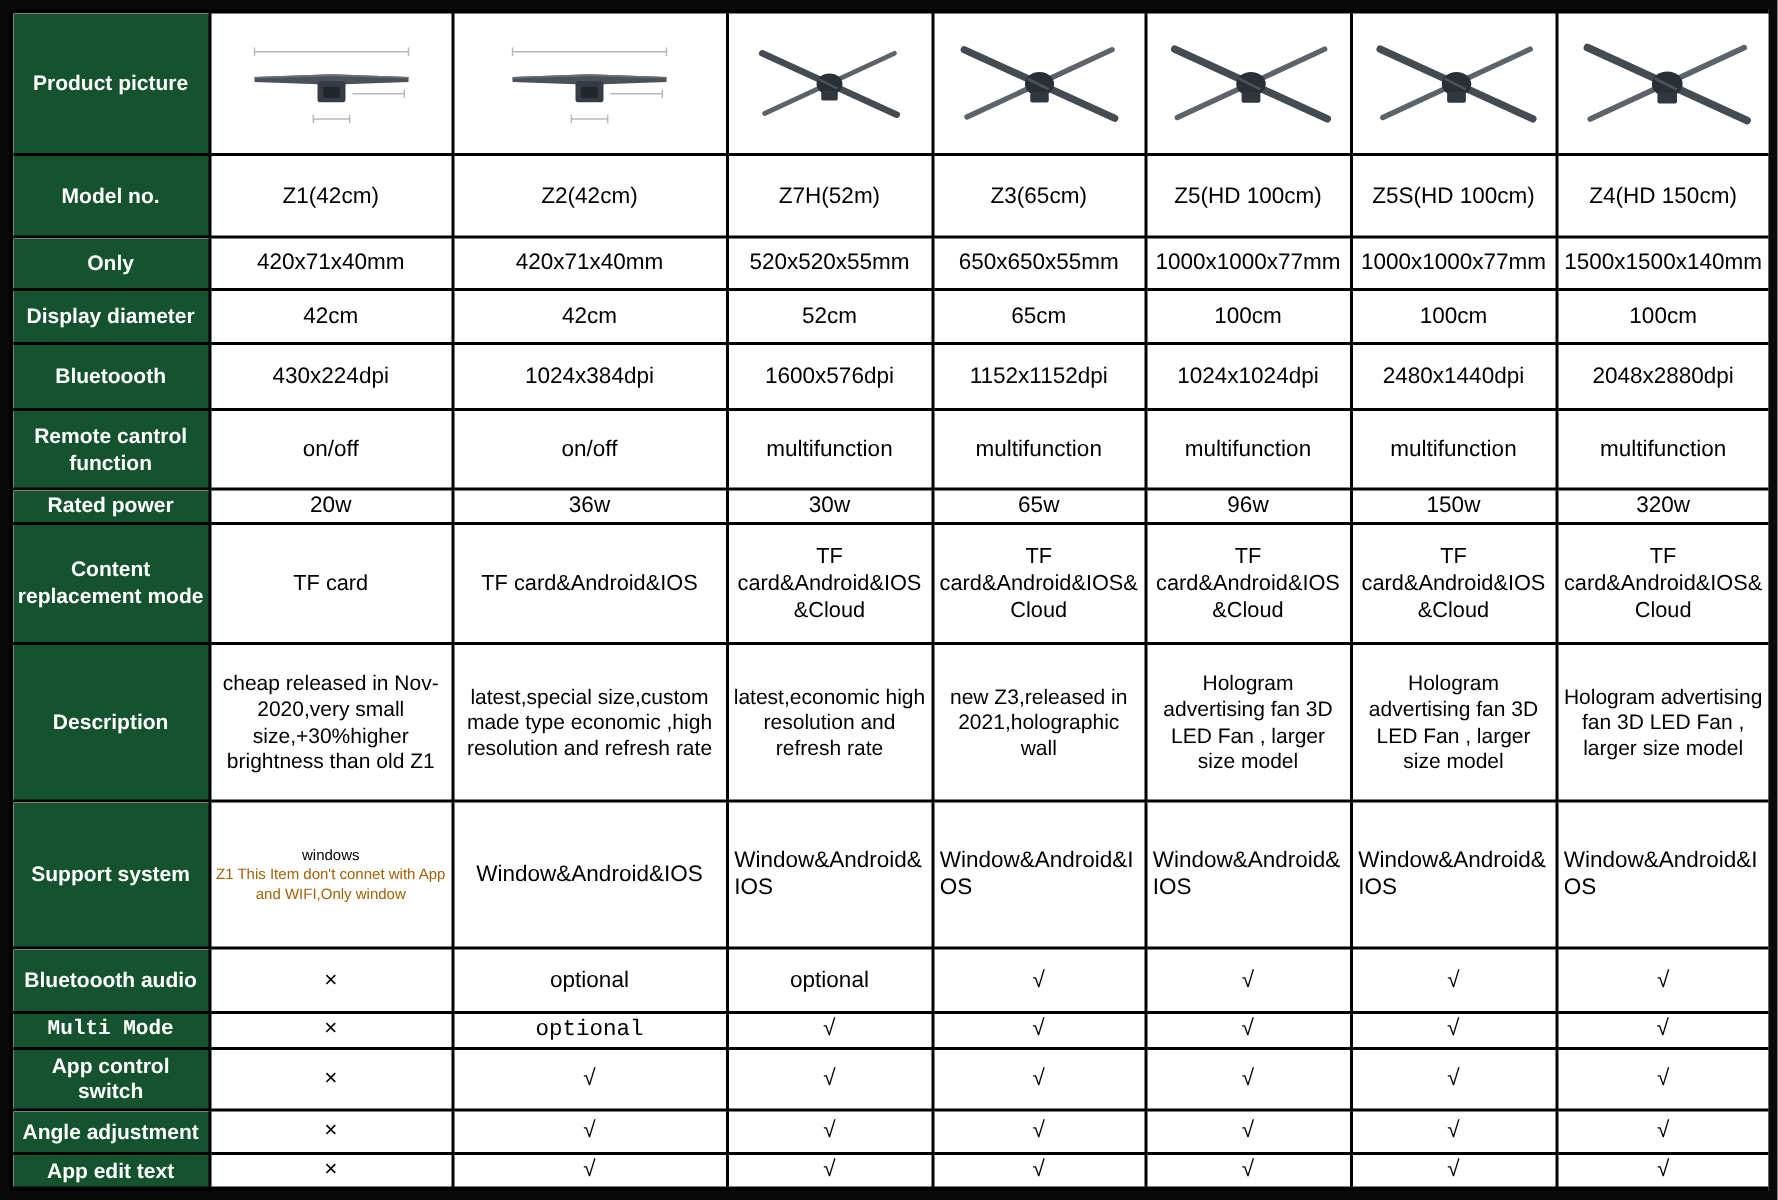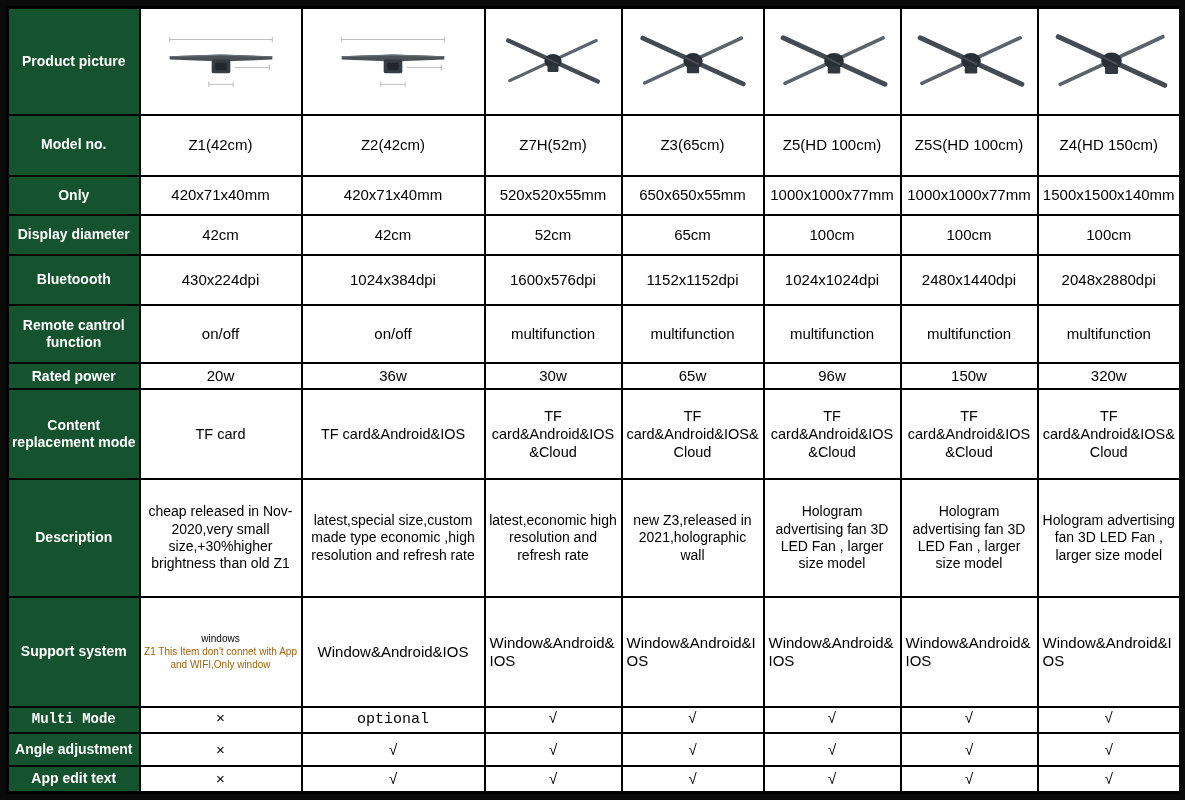--- a/index.html
+++ b/index.html
@@ -240,32 +240,52 @@
       <div class="rednote">Z1 This Item don't connet with App and WIFI,Only window</div>
     </td>
     <td>Window&amp;Android&amp;IOS</td>
     <td class="leftcell">Window&amp;Android&amp;IOS</td>
     <td class="leftcell">Window&amp;Android&amp;IOS</td>
     <td class="leftcell">Window&amp;Android&amp;IOS</td>
     <td class="leftcell">Window&amp;Android&amp;IOS</td>
     <td class="leftcell">Window&amp;Android&amp;IOS</td>
   </tr>
 
+  <tr class="r12">
+    <th>Bluetoooth audio</th>
+    <td>×</td>
+    <td>optional</td>
+    <td>optional</td>
+    <td>√</td>
+    <td>√</td>
+    <td>√</td>
+    <td>√</td>
+  </tr>
 
   <tr class="r13">
     <th>Multi Mode</th>
     <td>×</td>
     <td>optional</td>
     <td>√</td>
     <td>√</td>
     <td>√</td>
     <td>√</td>
     <td>√</td>
   </tr>
 
+  <tr class="r14">
+    <th>App control switch</th>
+    <td>×</td>
+    <td>√</td>
+    <td>√</td>
+    <td>√</td>
+    <td>√</td>
+    <td>√</td>
+    <td>√</td>
+  </tr>
 
   <tr class="r15">
     <th>Angle adjustment</th>
     <td>×</td>
     <td>√</td>
     <td>√</td>
     <td>√</td>
     <td>√</td>
     <td>√</td>
     <td>√</td>

